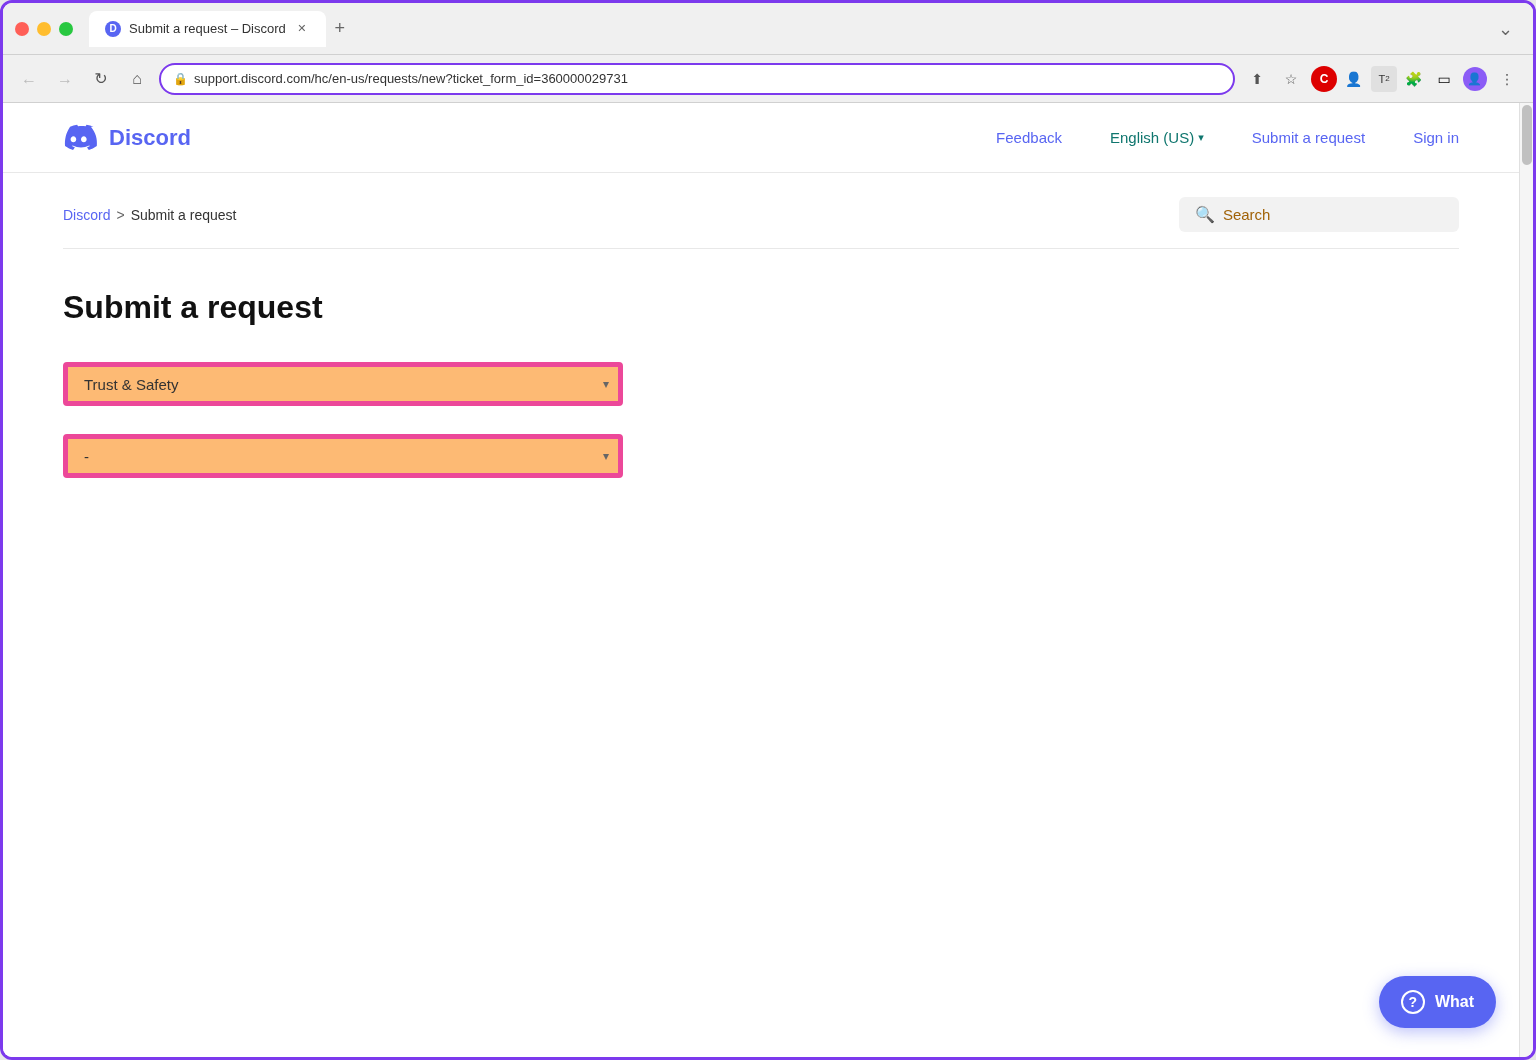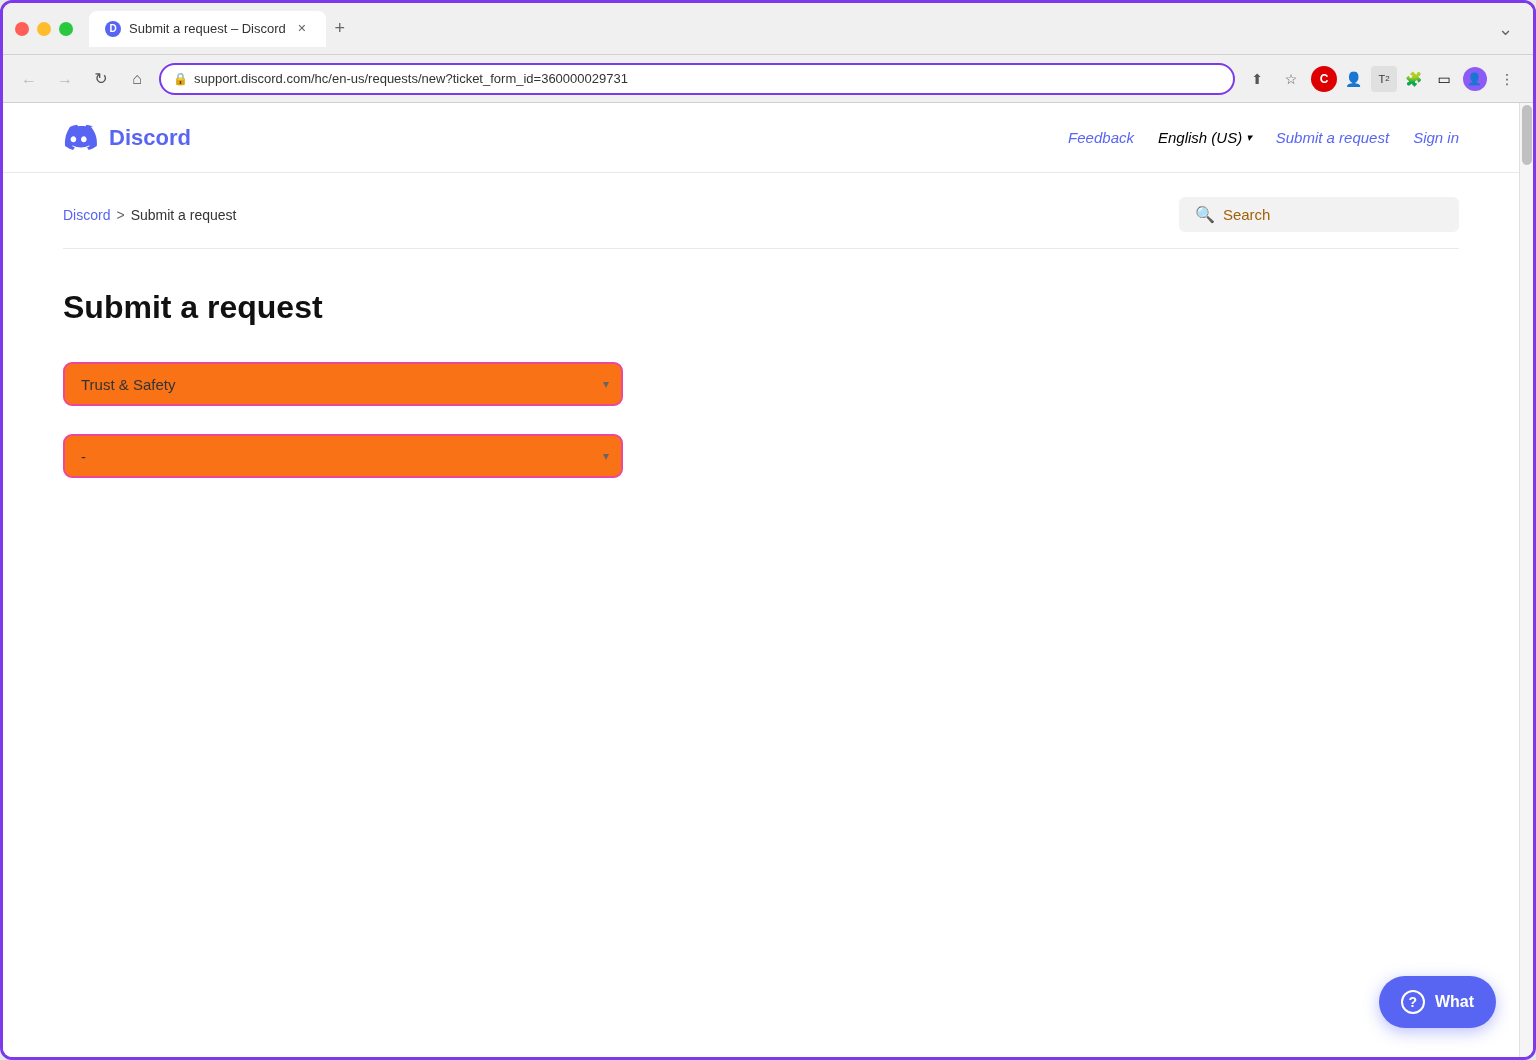--- a/index.html
+++ b/index.html
@@ -244,35 +244,34 @@
       height: 36px;
     }
     .discord-logo-text {
       font-size: 22px;
       font-weight: 700;
       color: #5865f2;
     }
     .header-nav {
       display: flex;
       align-items: center;
-      gap: 24px;
-      font-style: italic;
+      gap: 48px;
     }
     .header-nav-link {
       font-size: 15px;
       color: #5865f2;
       cursor: pointer;
       text-decoration: none;
     }
     .header-nav-lang {
       display: flex;
       align-items: center;
       gap: 4px;
       font-size: 15px;
-      color: #000000;
+      color: #0f766e;
       cursor: pointer;
     }
     .header-nav-lang .chevron { font-size: 11px; }
 
     
     .breadcrumb-section {
       padding: 24px 60px 16px;
       display: flex;
       align-items: center;
       justify-content: space-between;
@@ -334,26 +333,26 @@
       margin-bottom: 10px;
       display: block;
     }
     .select-wrapper {
       position: relative;
       width: 560px;
     }
     .select-wrapper select {
       width: 100%;
       height: 44px;
-      border: 2px solid #ec4899;
-      border-radius: 9px;
+      border: 5px solid #ec4899;
+      border-radius: 4px;
       padding: 0 16px;
       font-size: 15px;
       color: #333;
-      background: #f97316;
+      background: #fdba74;
       appearance: none;
       cursor: pointer;
       outline: none;
     }
     .select-arrow {
       position: absolute;
       right: 14px;
       top: 50%;
       transform: translateY(-50%);
       color: #666;

